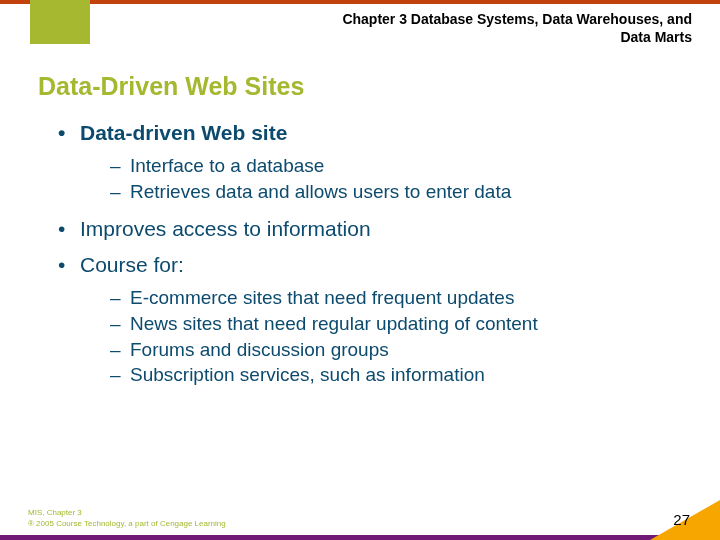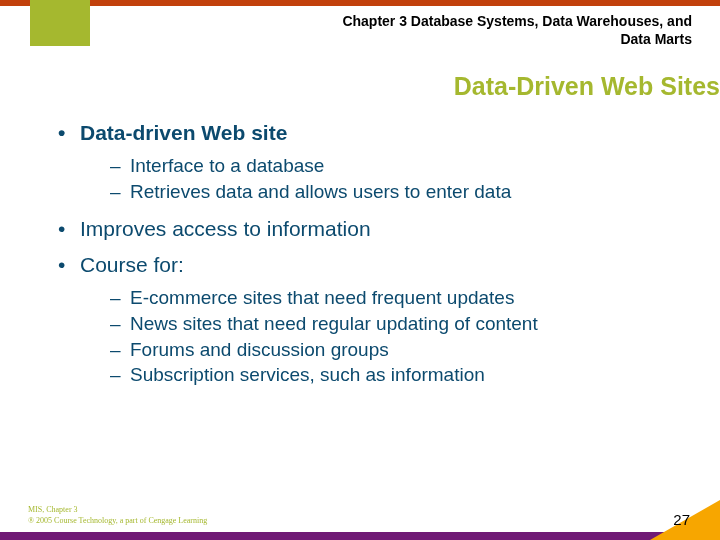--- a/index.html
+++ b/index.html
@@ -7,21 +7,21 @@
     width: 720px;
     height: 540px;
     font-family: Verdana, Arial, sans-serif;
     background: #fff;
     position: relative;
     overflow: hidden;
   }
   .header-bar {
     position: relative;
     height: 60px;
-    border-top: 6px solid #c2410c;
+    border-top: 4px solid #c2410c;
     background: #fff;
   }
   .corner-square {
     position: absolute;
     top: -10px;
     left: 30px;
     width: 60px;
     height: 50px;
     background: #a5b82f;
   }
@@ -34,21 +34,20 @@
     font-weight: bold;
     color: #000;
     text-align: right;
     line-height: 1.3;
   }
   .slide-title {
     margin: 12px 0 0 38px;
     font-size: 25px;
     color: #a5b82f;
     font-family: Arial, sans-serif;
-    text-align: right;
   }
   .content {
     margin: 18px 40px 0 40px;
     color: #0c4a6e;
   }
   ul.level1 {
     list-style: none;
     padding-left: 18px;
   }
   ul.level1 > li {
@@ -84,23 +83,22 @@
     content: "–";
     position: absolute;
     left: 0;
     top: 0;
   }
   .footer {
     position: absolute;
     bottom: 0;
     left: 0;
     right: 0;
-    border-bottom: 8px solid #701a75;
+    border-bottom: 5px solid #701a75;
     padding: 0 28px 6px 28px;
-    font-family: Liberation Serif, serif;
   }
   .footer-text {
     font-size: 8px;
     color: #a5b82f;
     line-height: 1.3;
   }
   .corner-triangle {
     position: absolute;
     right: 0;
     bottom: 0;

